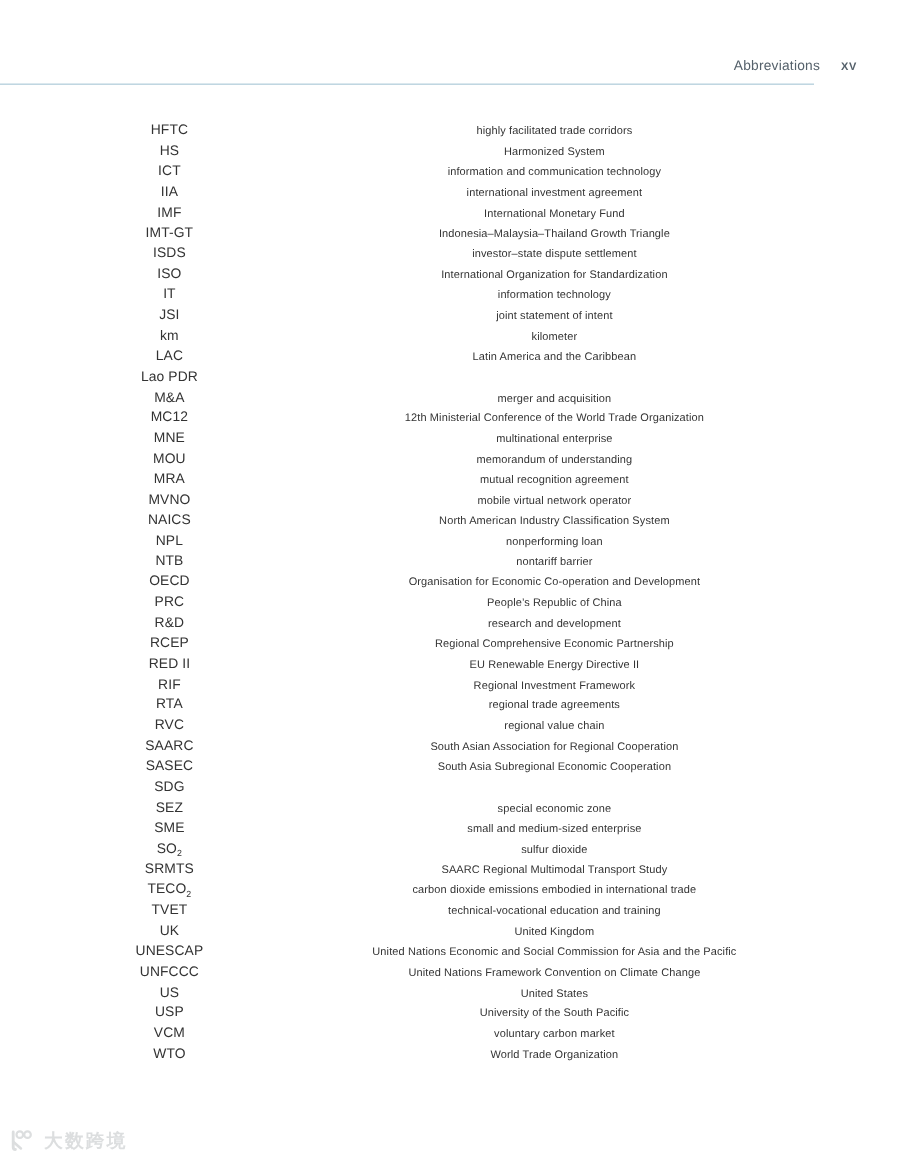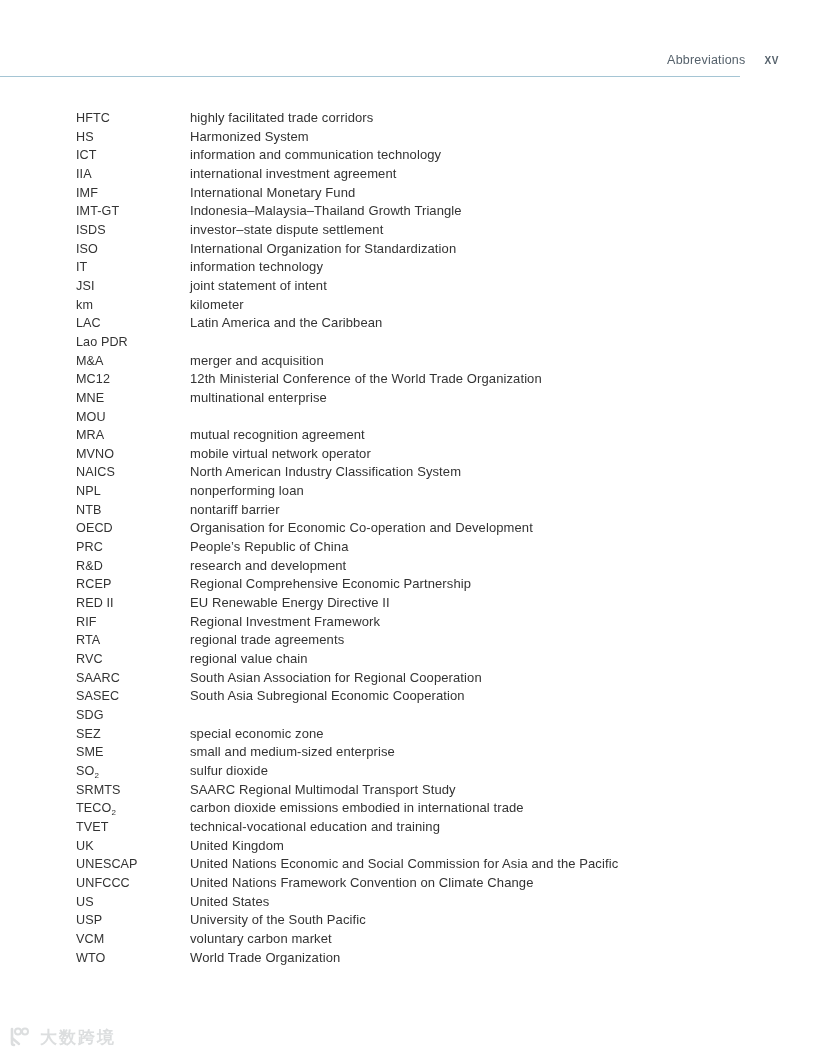--- a/index.html
+++ b/index.html
@@ -40,22 +40,23 @@
     top: 76px;
     left: 0;
     width: 740px;
     height: 1px;
     background: #a5c5d4;
     border: none;
   }
   .abbr-list {
     position: absolute;
     top: 109px;
-    left: 76px;
+    left: 97px;
     width: 700px;
+    text-align: center;
   }
   .abbr-row {
     display: flex;
     align-items: baseline;
     height: 18.67px;
     line-height: 18.67px;
   }
   .abbr-term {
     width: 114px;
     flex: 0 0 114px;
@@ -64,21 +65,21 @@
     letter-spacing: 0.1px;
   }
   .abbr-term sub {
     font-size: 8px;
     vertical-align: baseline;
     position: relative;
     top: 3px;
   }
   .abbr-def {
     flex: 1;
-    font-size: 13px;
+    font-size: 10px;
     color: #333333;
     letter-spacing: 0.1px;
     white-space: nowrap;
   }
   .watermark {
     position: absolute;
     left: 8px;
     top: 1026px;
     display: flex;
     gap: 4px;
@@ -166,20 +167,21 @@
       <div class="abbr-row">
         <span class="abbr-term">MC12</span>
         <span class="abbr-def">12th Ministerial Conference of the World Trade Organization</span>
       </div>
       <div class="abbr-row">
         <span class="abbr-term">MNE</span>
         <span class="abbr-def">multinational enterprise</span>
       </div>
       <div class="abbr-row">
         <span class="abbr-term">MOU</span>
+        <span class="abbr-def">memorandum of understanding</span>
       </div>
       <div class="abbr-row">
         <span class="abbr-term">MRA</span>
         <span class="abbr-def">mutual recognition agreement</span>
       </div>
       <div class="abbr-row">
         <span class="abbr-term">MVNO</span>
         <span class="abbr-def">mobile virtual network operator</span>
       </div>
       <div class="abbr-row">

